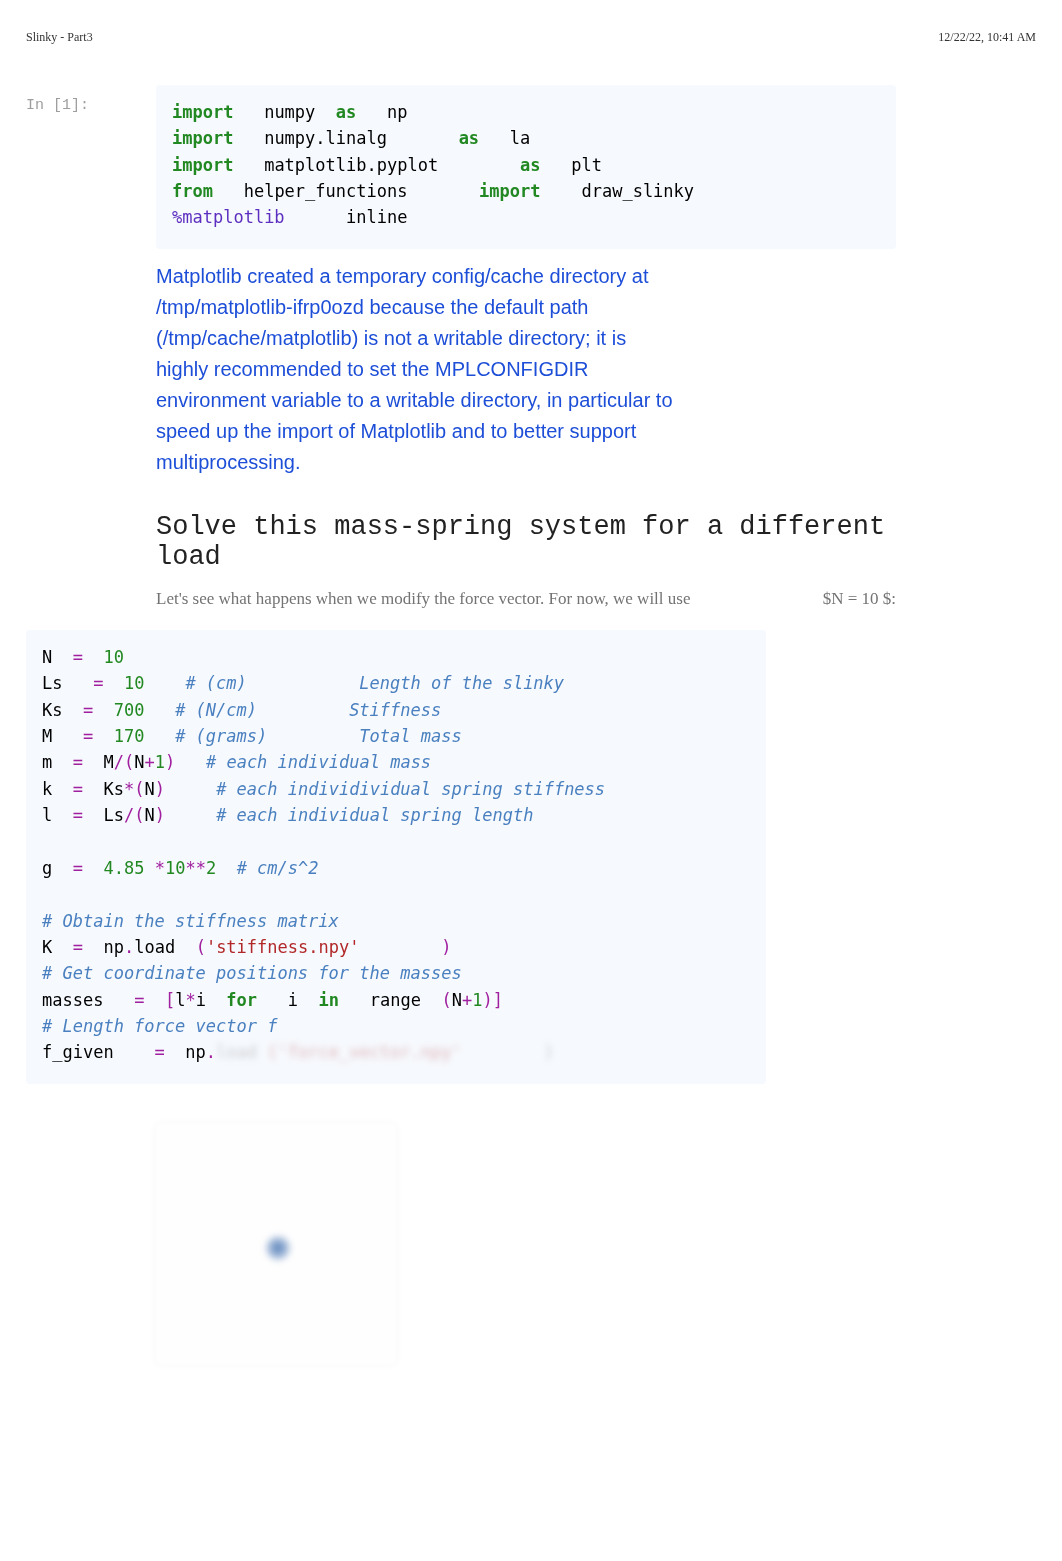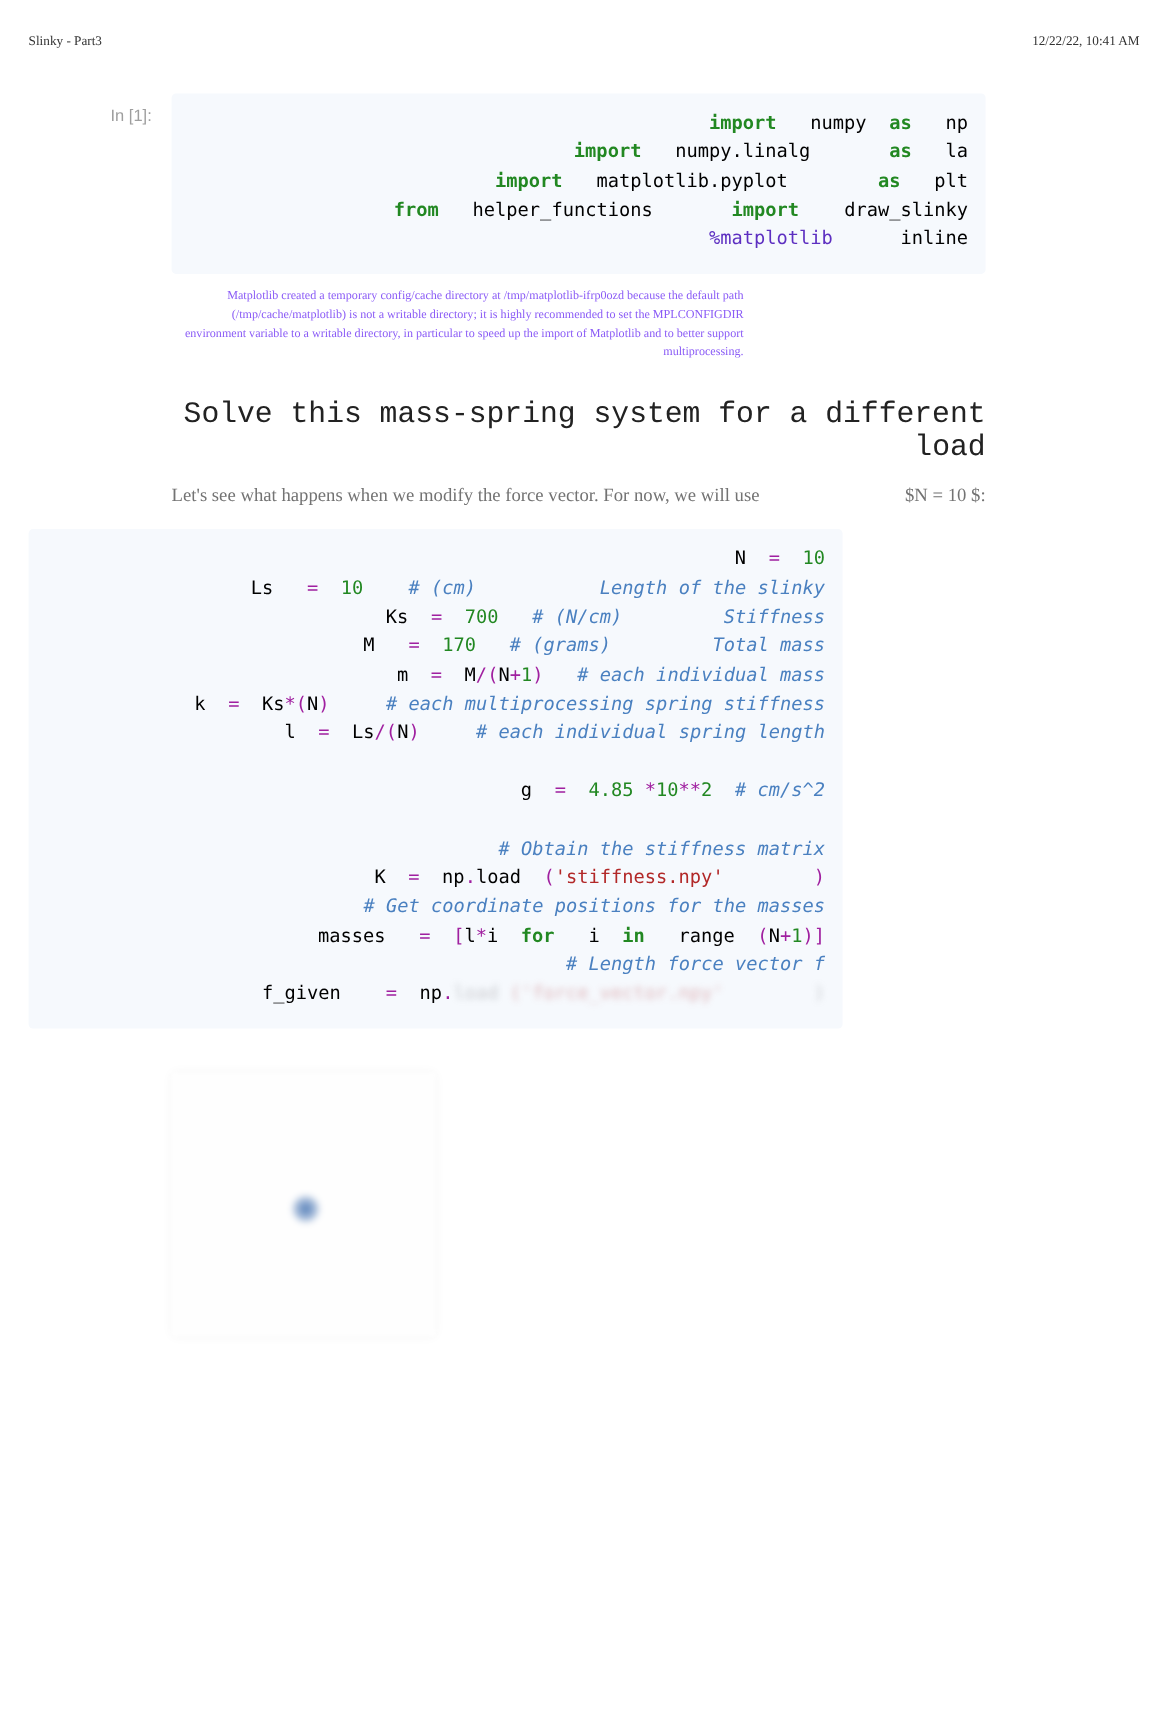--- a/index.html
+++ b/index.html
@@ -26,47 +26,46 @@
     .notebook {
       margin-left: 0;
     }
     .cell {
       display: flex;
       margin-bottom: 8px;
     }
     .prompt {
       width: 130px;
       flex-shrink: 0;
-      text-align: right;
+      text-align: left;
       padding-right: 18px;
       padding-top: 12px;
-      font-family: Liberation Sans, sans-serif;
+      font-family: Liberation Mono, monospace;
       font-size: 15px;
       color: #9e9e9e;
     }
     .cell-content {
       flex: 1;
       max-width: 740px;
-      text-align: right;
     }
     .code-block {
       background: #f6f9fd;
       border-radius: 4px;
       padding: 14px 16px 18px 16px;
       font-family: 'Menlo', 'Consolas', monospace;
       font-size: 17px;
       line-height: 1.55;
       white-space: pre;
     }
     .output-text {
-      font-family: Liberation Serif, serif;
-      font-size: 11px;
+      font-family: Liberation Sans, sans-serif;
+      font-size: 20px;
       line-height: 1.55;
       padding: 4px 0 12px 0;
-      color: #8b5cf6;
+      color: #1d4ed8;
     }
     h2.section-title {
       font-family: Liberation Mono, monospace;
       font-size: 27px;
       font-weight: 400;
       margin: 14px 0 14px 0;
       color: #222;
     }
     .markdown-text {
       font-size: 17px;
@@ -153,21 +152,21 @@
     </div>
   </div>
 
   <div class="cell" style="margin-top:18px;">
     <div class="cell-content">
       <div class="code-block"><span>N</span>  <span class="op">=</span>  <span class="num">10</span>
 <span>Ls</span>   <span class="op">=</span>  <span class="num">10</span>    <span class="comment"># (cm)           Length of the slinky</span>
 <span>Ks</span>  <span class="op">=</span>  <span class="num">700</span>   <span class="comment"># (N/cm)         Stiffness</span>
 <span>M</span>   <span class="op">=</span>  <span class="num">170</span>   <span class="comment"># (grams)         Total mass</span>
 <span>m</span>  <span class="op">=</span>  <span>M</span><span class="op">/</span><span class="paren">(</span><span>N</span><span class="op">+</span><span class="num">1</span><span class="paren">)</span>   <span class="comment"># each individual mass</span>
-<span>k</span>  <span class="op">=</span>  <span>Ks</span><span class="op">*</span><span class="paren">(</span><span>N</span><span class="paren">)</span>     <span class="comment"># each multiprocessing spring stiffness</span>
+<span>k</span>  <span class="op">=</span>  <span>Ks</span><span class="op">*</span><span class="paren">(</span><span>N</span><span class="paren">)</span>     <span class="comment"># each individividual spring stiffness</span>
 <span>l</span>  <span class="op">=</span>  <span>Ls</span><span class="op">/</span><span class="paren">(</span><span>N</span><span class="paren">)</span>     <span class="comment"># each individual spring length</span>
 
 <span>g</span>  <span class="op">=</span>  <span class="num">4.85</span> <span class="op">*</span><span class="num">10</span><span class="op">**</span><span class="num">2</span>  <span class="comment"># cm/s^2</span>
 
 <span class="comment"># Obtain the stiffness matrix</span>
 <span>K</span>  <span class="op">=</span>  <span>np</span><span class="op">.</span><span>load</span>  <span class="paren">(</span><span class="str">'stiffness.npy'</span>        <span class="paren">)</span>
 <span class="comment"># Get coordinate positions for the masses</span>
 <span>masses</span>   <span class="op">=</span>  <span class="paren">[</span><span>l</span><span class="op">*</span><span>i</span>  <span class="kw-green">for</span>   <span>i</span>  <span class="kw-green">in</span>   <span>range</span>  <span class="paren">(</span><span>N</span><span class="op">+</span><span class="num">1</span><span class="paren">)</span><span class="paren">]</span>
 <span class="comment"># Length force vector f</span>
 <span>f_given</span>    <span class="op">=</span>  <span>np</span><span class="op">.</span><span class="blurred-g">load</span> <span class="blurred">('force_vector.npy'</span>        <span class="blurred-g">)</span></div>

